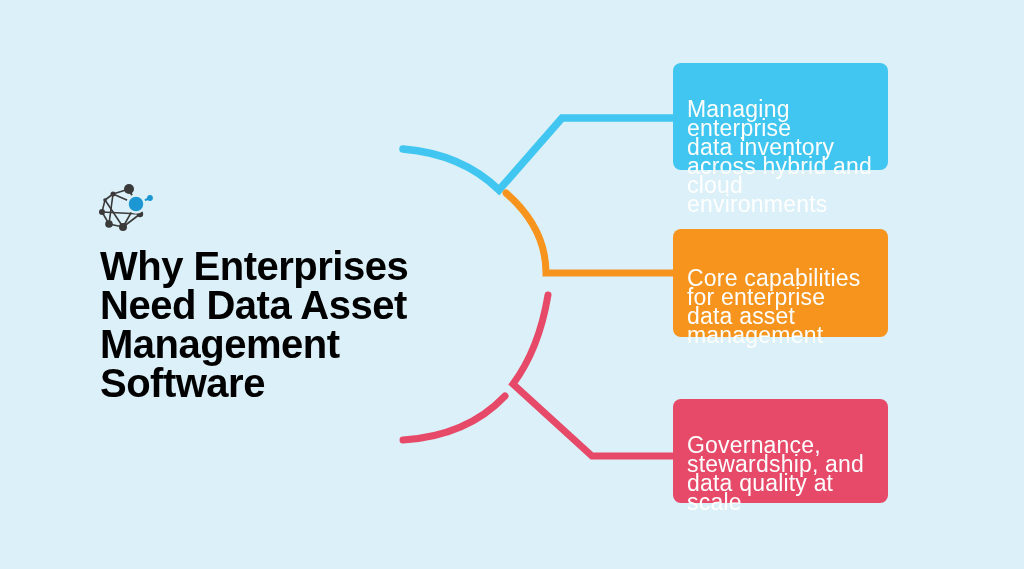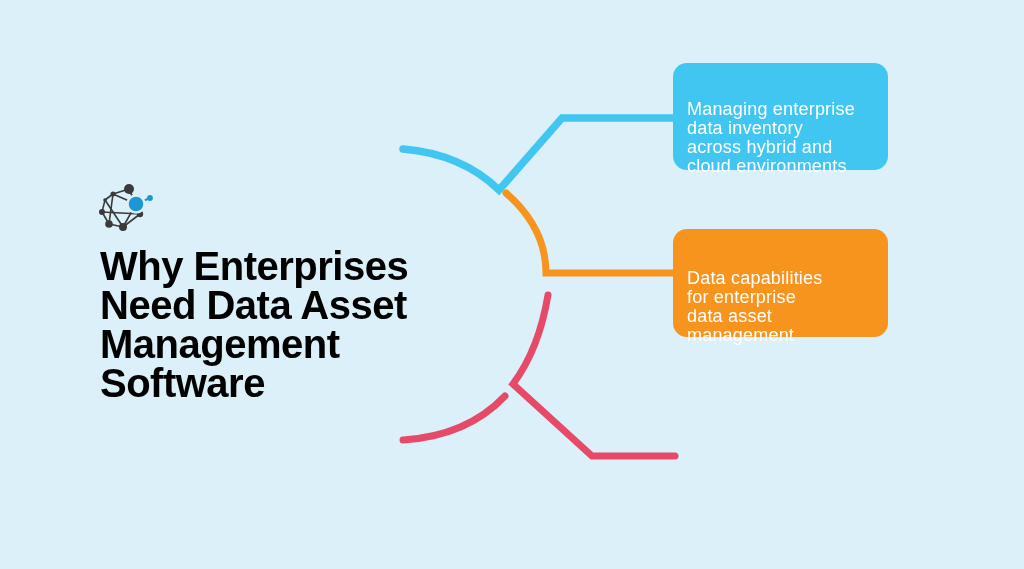--- a/index.html
+++ b/index.html
@@ -47,25 +47,25 @@
     stroke-linecap: round;
     stroke-linejoin: miter;
   }
   .stroke-cyan   { stroke: #41C6F1; stroke-width: 7.5px; }
   .stroke-orange { stroke: #F7941E; stroke-width: 7px; }
   .stroke-pink   { stroke: #E64A68; stroke-width: 7px; }
   .node-box {
     position: absolute;
     left: 673px;
     width: 215px;
-    border-radius: 14px;
+    border-radius: 8px;
     box-sizing: border-box;
     padding: 18px 8px 14px 14px;
     color: #FFFFFF;
-    font-size: 18px;
+    font-size: 23px;
     line-height: 19px;
     letter-spacing: 0.2px;
     white-space: pre-line;
   }
   .node-1 { top: 63px;  height: 107px; background: #41C6F1; }
   .node-2 { top: 229px; height: 108px; background: #F7941E; padding-top: 21px; }
   .node-3 { top: 399px; height: 104px; background: #E64A68; }
 </style>
 </head>
 <body>
@@ -115,20 +115,26 @@
   </svg>
 
   <div class="node-box node-1">
     <span>Managing enterprise
 data inventory
 across hybrid and
 cloud environments</span>
   </div>
 
   <div class="node-box node-2">
-    <span>Data capabilities
+    <span>Core capabilities
 for enterprise
 data asset
 management</span>
   </div>
 
+  <div class="node-box node-3">
+    <span>Governance,
+stewardship, and
+data quality at
+scale</span>
+  </div>
 
 </div>
 
 </body></html>

